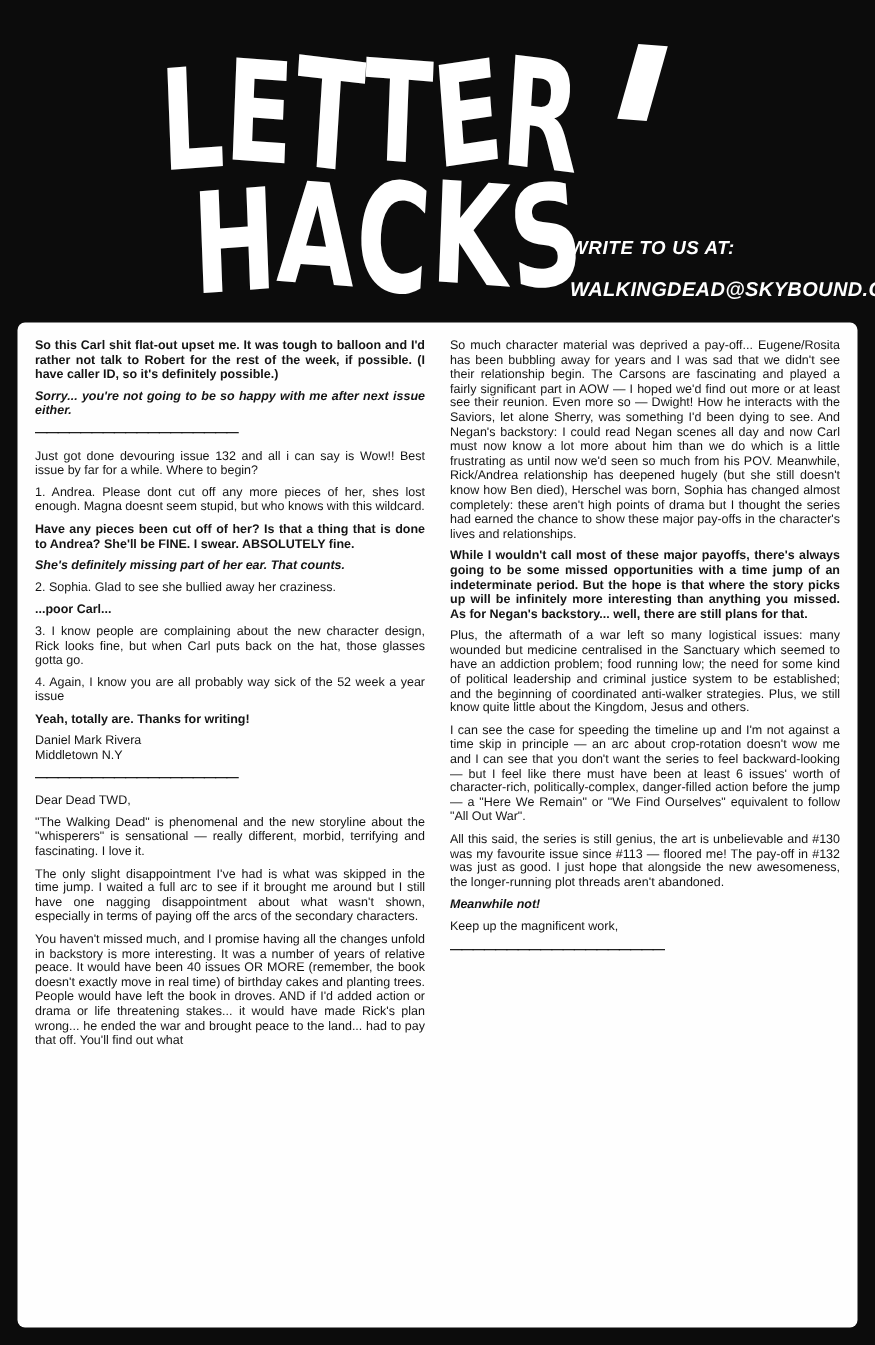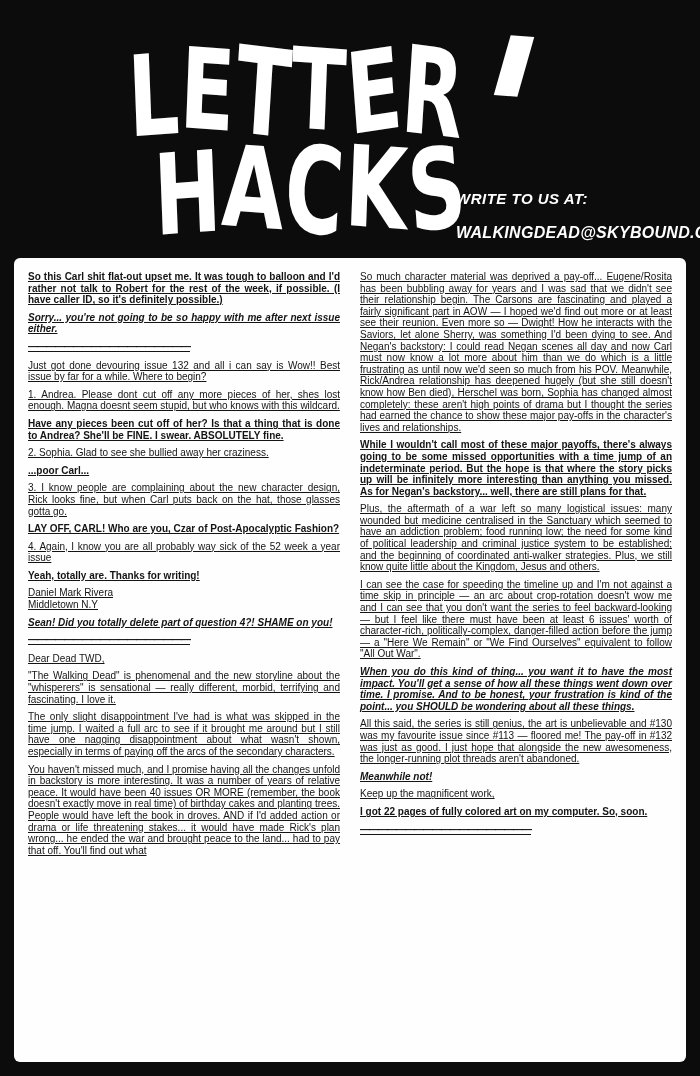--- a/index.html
+++ b/index.html
@@ -22,21 +22,21 @@
   .logo-accent{position:absolute;left:502px;top:36px;width:24px;height:60px;background:#ffffff;transform:skewX(-12deg) rotate(4deg);}
   .write-line{position:absolute;left:456px;color:#ffffff;font-weight:bold;font-style:italic;white-space:nowrap;}
   #write-label{top:190px;font-size:15px;letter-spacing:0.5px;}
   #email-line{top:224px;font-size:16px;letter-spacing:0.3px;font-style:italic;}
   
   .page{
     position:absolute;left:14px;top:258px;width:672px;height:804px;
     background:#fefefe;border-radius:6px;overflow:hidden;
     color:#141414;
   }
-  .cols{display:flex;gap:20px;padding:13px 14px 10px 14px;text-decoration:underline;}
+  .cols{display:flex;gap:20px;padding:13px 14px 10px 14px;}
   .col{width:313px;font-size:10px;line-height:1.16;}
   .para{margin:0 0 6px 0;text-align:justify;white-space:pre-line;}
   .para.bold{font-weight:bold;}
   .para.bold-italic{font-weight:bold;font-style:italic;}
   .para.divider{letter-spacing:-1px;font-weight:bold;text-align:left;white-space:nowrap;overflow:hidden;margin:1px 0 7px 0;}
 </style>
 </head>
 <body>
 
 <div class="header">
@@ -49,41 +49,38 @@
 
 <div class="page">
   <div class="cols">
     <div class="col">
         <p class="para bold">So this Carl shit flat-out upset me. It was tough to balloon and I'd rather not talk to Robert for the rest of the week, if possible. (I have caller ID, so it's definitely possible.)</p>
         <p class="para bold-italic">Sorry... you're not going to be so happy with me after next issue either.</p>
         <p class="para divider">——————————————————</p>
         <p class="para regular">Just got done devouring issue 132 and all i can say is Wow!! Best issue by far for a while. Where to begin?</p>
         <p class="para regular">1. Andrea. Please dont cut off any more pieces of her, shes lost enough. Magna doesnt seem stupid, but who knows with this wildcard.</p>
         <p class="para bold">Have any pieces been cut off of her? Is that a thing that is done to Andrea? She'll be FINE. I swear. ABSOLUTELY fine.</p>
+        <p class="para bold-italic">She's definitely missing part of her ear.  That counts.</p>
         <p class="para regular">2. Sophia. Glad to see she bullied away her craziness.</p>
         <p class="para bold">...poor Carl...</p>
         <p class="para regular">3. I know people are complaining about the new character design, Rick looks fine, but when Carl puts back on the hat, those glasses gotta go.</p>
-        <p class="para bold">LAY OFF, CARL! Who are you, Czar of Post-Apocalyptic Fashion?</p>
         <p class="para regular">4. Again, I know you are all probably way sick of the 52 week a year issue</p>
         <p class="para bold">Yeah, totally are. Thanks for writing!</p>
         <p class="para regular">Daniel Mark Rivera
 Middletown N.Y</p>
-        <p class="para bold-italic">Sean!  Did you totally delete part of question 4?! SHAME on you!</p>
         <p class="para divider">——————————————————</p>
         <p class="para regular">Dear Dead TWD,</p>
         <p class="para regular">"The Walking Dead" is phenomenal and the new storyline about the "whisperers" is sensational — really different, morbid, terrifying and fascinating.  I love it.</p>
         <p class="para regular">The only slight disappointment I've had is what was skipped in the time jump.  I waited a full arc to see if it brought me around but I still have one nagging disappointment about what wasn't shown, especially in terms of paying off the arcs of the secondary characters.</p>
         <p class="para regular">You haven't missed much, and I promise having all the changes unfold in backstory is more interesting.  It was a number of years of relative peace.  It would have been 40 issues OR MORE (remember, the book doesn't exactly move in real time) of birthday cakes and planting trees.  People would have left the book in droves.  AND if I'd added action or drama or life threatening stakes... it would have made Rick's plan wrong... he ended the war and brought peace to the land... had to pay that off.  You'll find out what</p>
       </div>
     <div class="col">
         <p class="para regular">So much character material was deprived a pay-off... Eugene/Rosita has been bubbling away for years and I was sad that we didn't see their relationship begin.  The Carsons are fascinating and played a fairly significant part in AOW — I hoped we'd find out more or at least see their reunion.  Even more so — Dwight!  How he interacts with the Saviors, let alone Sherry, was something I'd been dying to see.  And Negan's backstory: I could read Negan scenes all day and now Carl must now know a lot more about him than we do which is a little frustrating as until now we'd seen so much from his POV.  Meanwhile, Rick/Andrea relationship has deepened hugely (but she still doesn't know how Ben died), Herschel was born, Sophia has changed almost completely: these aren't high points of drama but I thought the series had earned the chance to show these major pay-offs in the character's lives and relationships.</p>
         <p class="para bold">While I wouldn't call most of these major payoffs, there's always going to be some missed opportunities with a time jump of an indeterminate period. But the hope is that where the story picks up will be infinitely more interesting than anything you missed. As for Negan's backstory... well, there are still plans for that.</p>
         <p class="para regular">Plus, the aftermath of a war left so many logistical issues: many wounded but medicine centralised in the Sanctuary which seemed to have an addiction problem; food running low; the need for some kind of political leadership and criminal justice system to be established; and the beginning of coordinated anti-walker strategies.  Plus, we still know quite little about the Kingdom, Jesus and others.</p>
         <p class="para regular">I can see the case for speeding the timeline up and I'm not against a time skip in principle — an arc about crop-rotation doesn't wow me and I can see that you don't want the series to feel backward-looking — but I feel like there must have been at least 6 issues' worth of character-rich, politically-complex, danger-filled action before the jump — a "Here We Remain" or "We Find Ourselves" equivalent to follow "All Out War".</p>
-        <p class="para bold-italic">When you do this kind of thing... you want it to have the most impact.  You'll get a sense of how all these things went down over time.  I promise.  And to be honest, your frustration is kind of the point... you SHOULD be wondering about all these things.</p>
         <p class="para regular">All this said, the series is still genius, the art is unbelievable and #130 was my favourite issue since #113 — floored me!  The pay-off in #132 was just as good.  I just hope that alongside the new awesomeness, the longer-running plot threads aren't abandoned.</p>
         <p class="para bold-italic">Meanwhile not!</p>
         <p class="para regular">Keep up the magnificent work,</p>
-        <p class="para bold">I got 22 pages of fully colored art on my computer. So, soon.</p>
         <p class="para divider">———————————————————</p>
       </div>
   </div>
 </div>
 
 </body></html>

